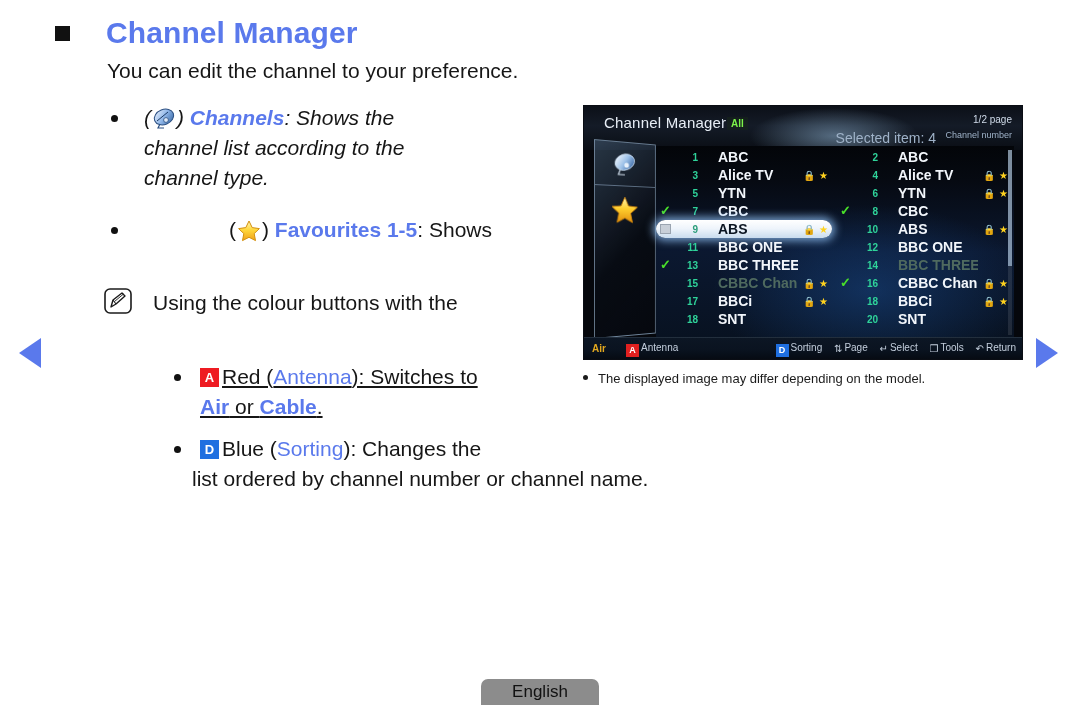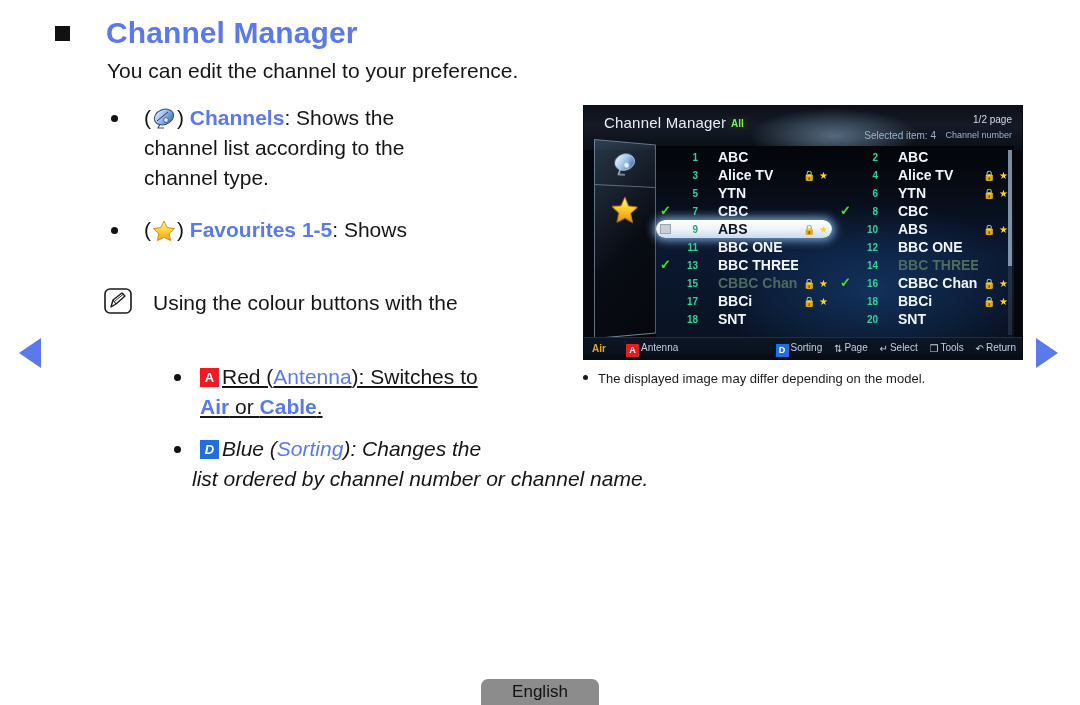--- a/index.html
+++ b/index.html
@@ -135,21 +135,21 @@
     background: rgba(25,45,20,.35);
     padding: 1px 4px;
   }
   #tv-page {
     position: absolute; right: 10px; top: 8px;
     font-size: 10px; color: #cfdae8;
     white-space: nowrap;
   }
   #tv-selected {
     position: absolute; right: 86px; top: 24px;
-    font-size: 10px; color: #9fb2c8;
+    font-size: 14px; color: #9fb2c8;
     white-space: nowrap;
   }
   #tv-sortlabel {
     position: absolute; right: 10px; top: 24px;
     font-size: 9px; color: #9fb2c8;
     white-space: nowrap;
     margin-left: 16px;
   }
 
   
@@ -348,42 +348,42 @@
 <body>
 
 <div id="page">
 
   <div class="sq-bullet"></div>
   <div class="page-title">Channel Manager</div>
   <div class="subtitle">You can edit the channel to your preference.</div>
 
   <div class="blk" style="left:107px; top:103px; width:470px;">
     <span class="dot" style="left:4px; top:12px;"></span>
-    <div class="txt" style="margin-left:37px;">
+    <div class="txt" style="margin-left:37px;font-style:italic;">
       <span>(</span><span class="inline-icon dish-ic"><svg width="26" height="23" viewBox="0 0 26 23">
             <defs>
               <linearGradient id="dg" x1="0" y1="0" x2="1" y2="1">
                 <stop offset="0" stop-color="#f2f7ff"></stop>
                 <stop offset="0.5" stop-color="#8fb6e8"></stop>
                 <stop offset="1" stop-color="#2e5f9e"></stop>
               </linearGradient>
             </defs>
             <ellipse cx="13" cy="10" rx="10" ry="7.5" fill="url(#dg)" stroke="#2b4f82" stroke-width="1" transform="rotate(-22 13 10)"></ellipse>
             <path d="M6 14 L17 5" stroke="#1b3a66" stroke-width="1" fill="none"></path>
             <circle cx="15" cy="13" r="2.4" fill="#dfeaf8" stroke="#2b4f82" stroke-width=".8"></circle>
             <path d="M9 17 L7 21 L13 21" stroke="#2b4f82" stroke-width="1.2" fill="none"></path>
           </svg></span><span>)</span> <span class="blue b">Channels</span><span>:</span><span> Shows the</span>
       <div>channel list according to the</div>
       <div>channel type.</div>
     </div>
   </div>
 
   <div class="blk" style="left:107px; top:215px; width:470px;">
     <span class="dot" style="left:4px; top:12px;"></span>
-    <div class="txt" style="margin-left:37px;">
+    <div class="txt" style="margin-left:37px;text-align:center;">
       <span>(</span><span class="inline-icon star-ic"><svg width="26" height="23" viewBox="0 0 26 23">
             <defs>
               <linearGradient id="sg" x1="0" y1="0" x2="0" y2="1">
                 <stop offset="0" stop-color="#fff8c0"></stop>
                 <stop offset="0.45" stop-color="#ffd83c"></stop>
                 <stop offset="1" stop-color="#f0a11a"></stop>
               </linearGradient>
             </defs>
             <polygon points="13,2 16.2,8.6 23.4,9.6 18.2,14.6 19.5,21.6 13,18.3 6.5,21.6 7.8,14.6 2.6,9.6 9.8,8.6" fill="url(#sg)" stroke="#d3900f" stroke-width="1"></polygon>
           </svg></span><span>)</span> <span class="blue b">Favourites 1</span><span class="blue b">-</span><span class="blue b">5</span><span>:</span><span> Shows</span>
@@ -407,21 +407,21 @@
   <div class="blk" style="left:170px; top:362px; width:420px;">
     <span class="dot" style="left:4px; top:12px;"></span>
     <div class="txt" style="margin-left:30px;text-decoration:underline;">
       <span class="key key-red">A</span><span>Red (</span><span class="blue">Antenna</span><span>): Switches to</span>
       <div><span class="blue b">Air</span><span> or </span><span class="blue b">Cable</span><span>.</span></div>
     </div>
   </div>
 
   <div class="blk" style="left:170px; top:434px; width:640px;">
     <span class="dot" style="left:4px; top:12px;"></span>
-    <div class="txt" style="margin-left:30px;font-style:italic;">
+    <div class="txt" style="margin-left:30px;">
       <span class="key key-blue">D</span><span>Blue (</span><span class="blue">Sorting</span><span>): Changes the</span>
       <div style="margin-left:-8px;">list ordered by channel number or channel name.</div>
     </div>
   </div>
 
   <div class="nav-arrow" id="nav-prev"></div>
   <div class="nav-arrow" id="nav-next"></div>
 
   <div id="tv">
 

